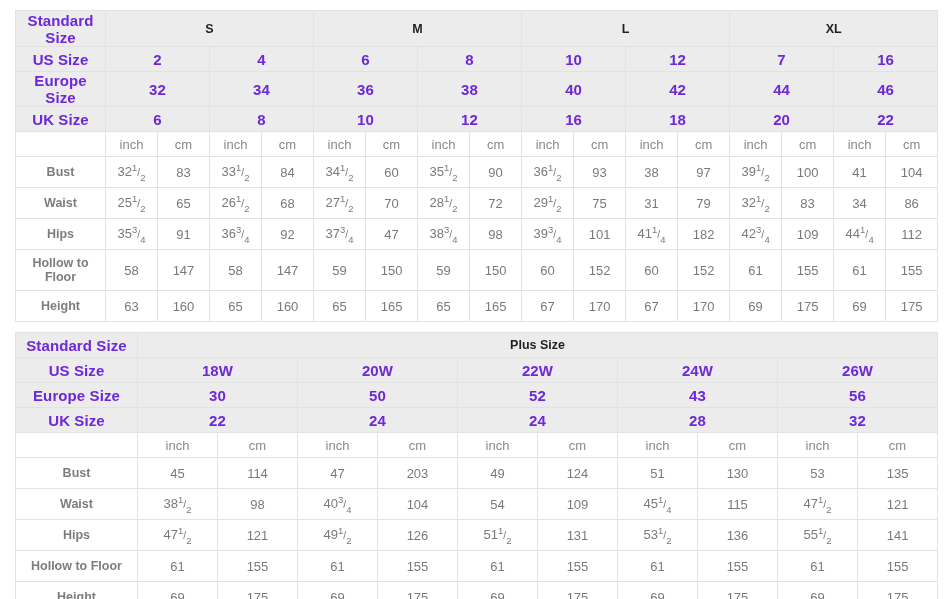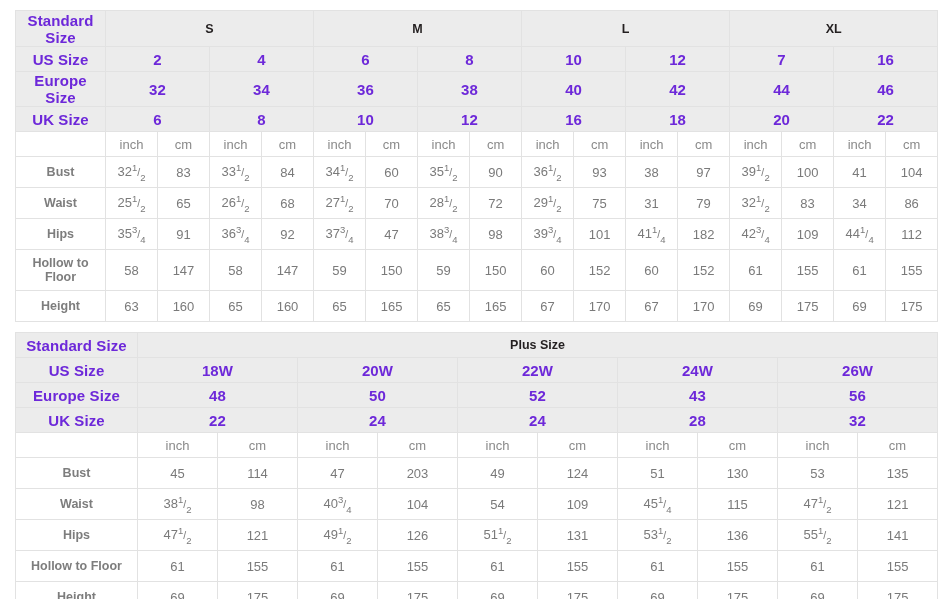--- a/index.html
+++ b/index.html
@@ -294,21 +294,21 @@
       <tr class="r-us">
         <td class="hdr">US Size</td>
         <td class="hdr" colspan="2">18W</td>
         <td class="hdr" colspan="2">20W</td>
         <td class="hdr" colspan="2">22W</td>
         <td class="hdr" colspan="2">24W</td>
         <td class="hdr" colspan="2">26W</td>
       </tr>
       <tr class="r-eu">
         <td class="hdr">Europe Size</td>
-        <td class="hdr" colspan="2">48</td>
+        <td class="hdr" colspan="2">30</td>
         <td class="hdr" colspan="2">50</td>
         <td class="hdr" colspan="2">52</td>
         <td class="hdr" colspan="2">43</td>
         <td class="hdr" colspan="2">56</td>
       </tr>
       <tr class="r-uk">
         <td class="hdr">UK Size</td>
         <td class="hdr" colspan="2">22</td>
         <td class="hdr" colspan="2">24</td>
         <td class="hdr" colspan="2">24</td>

